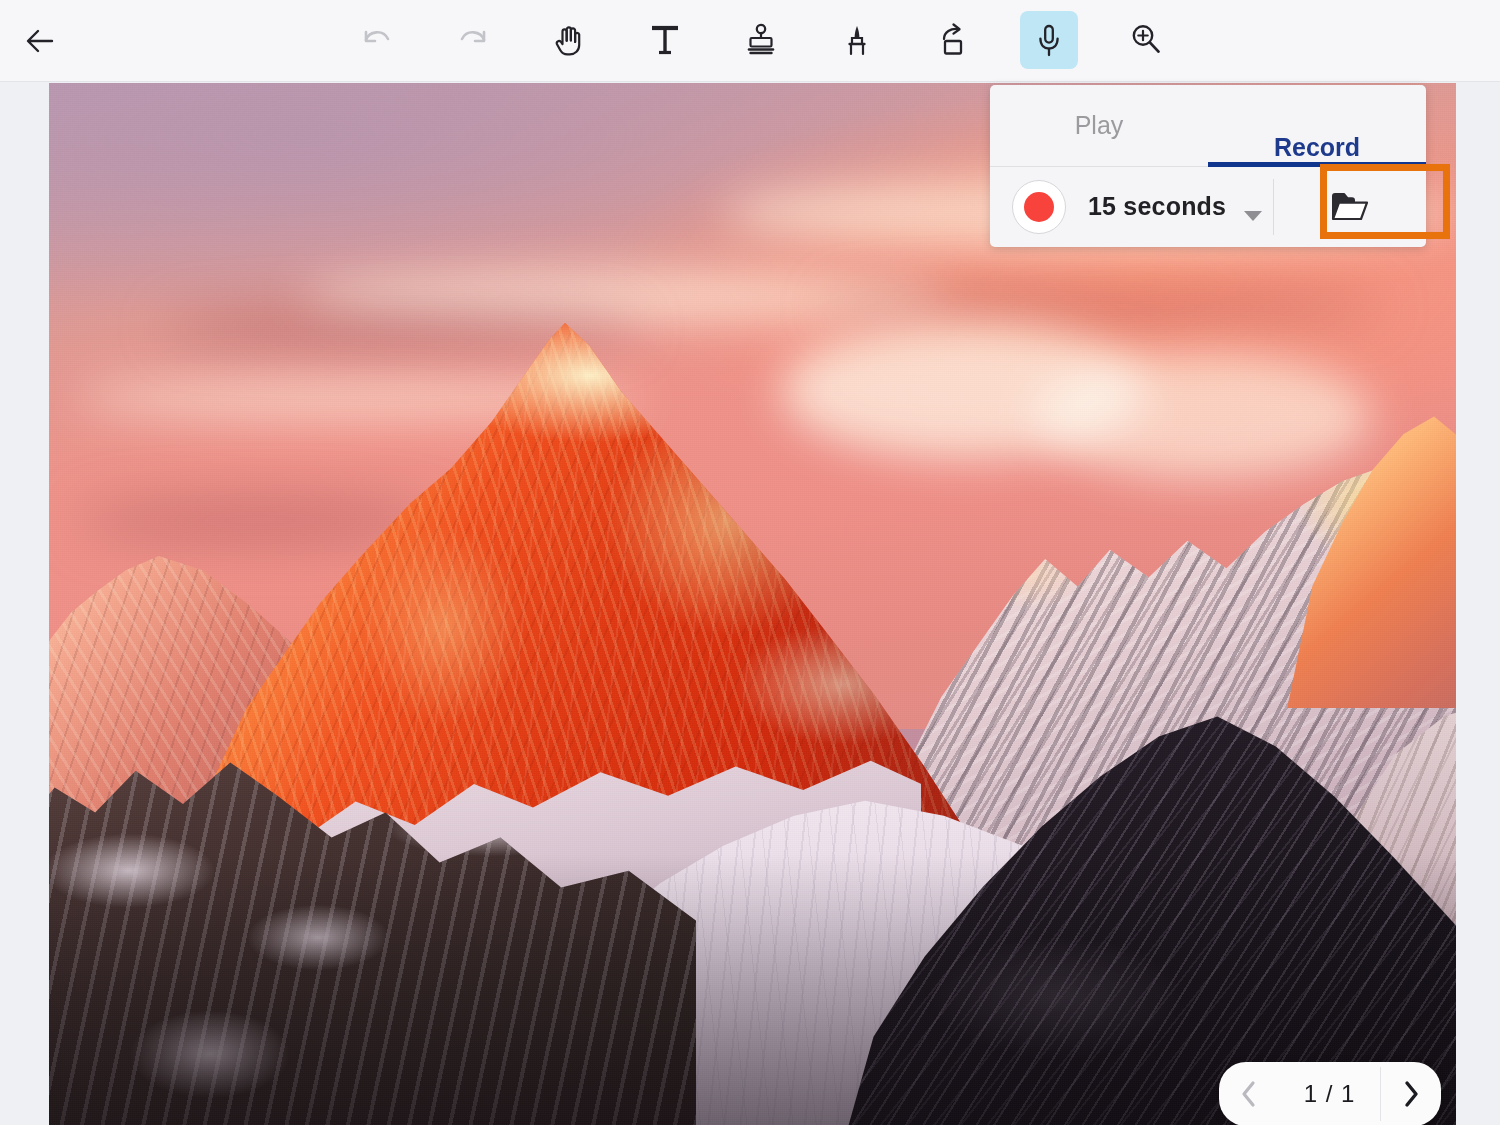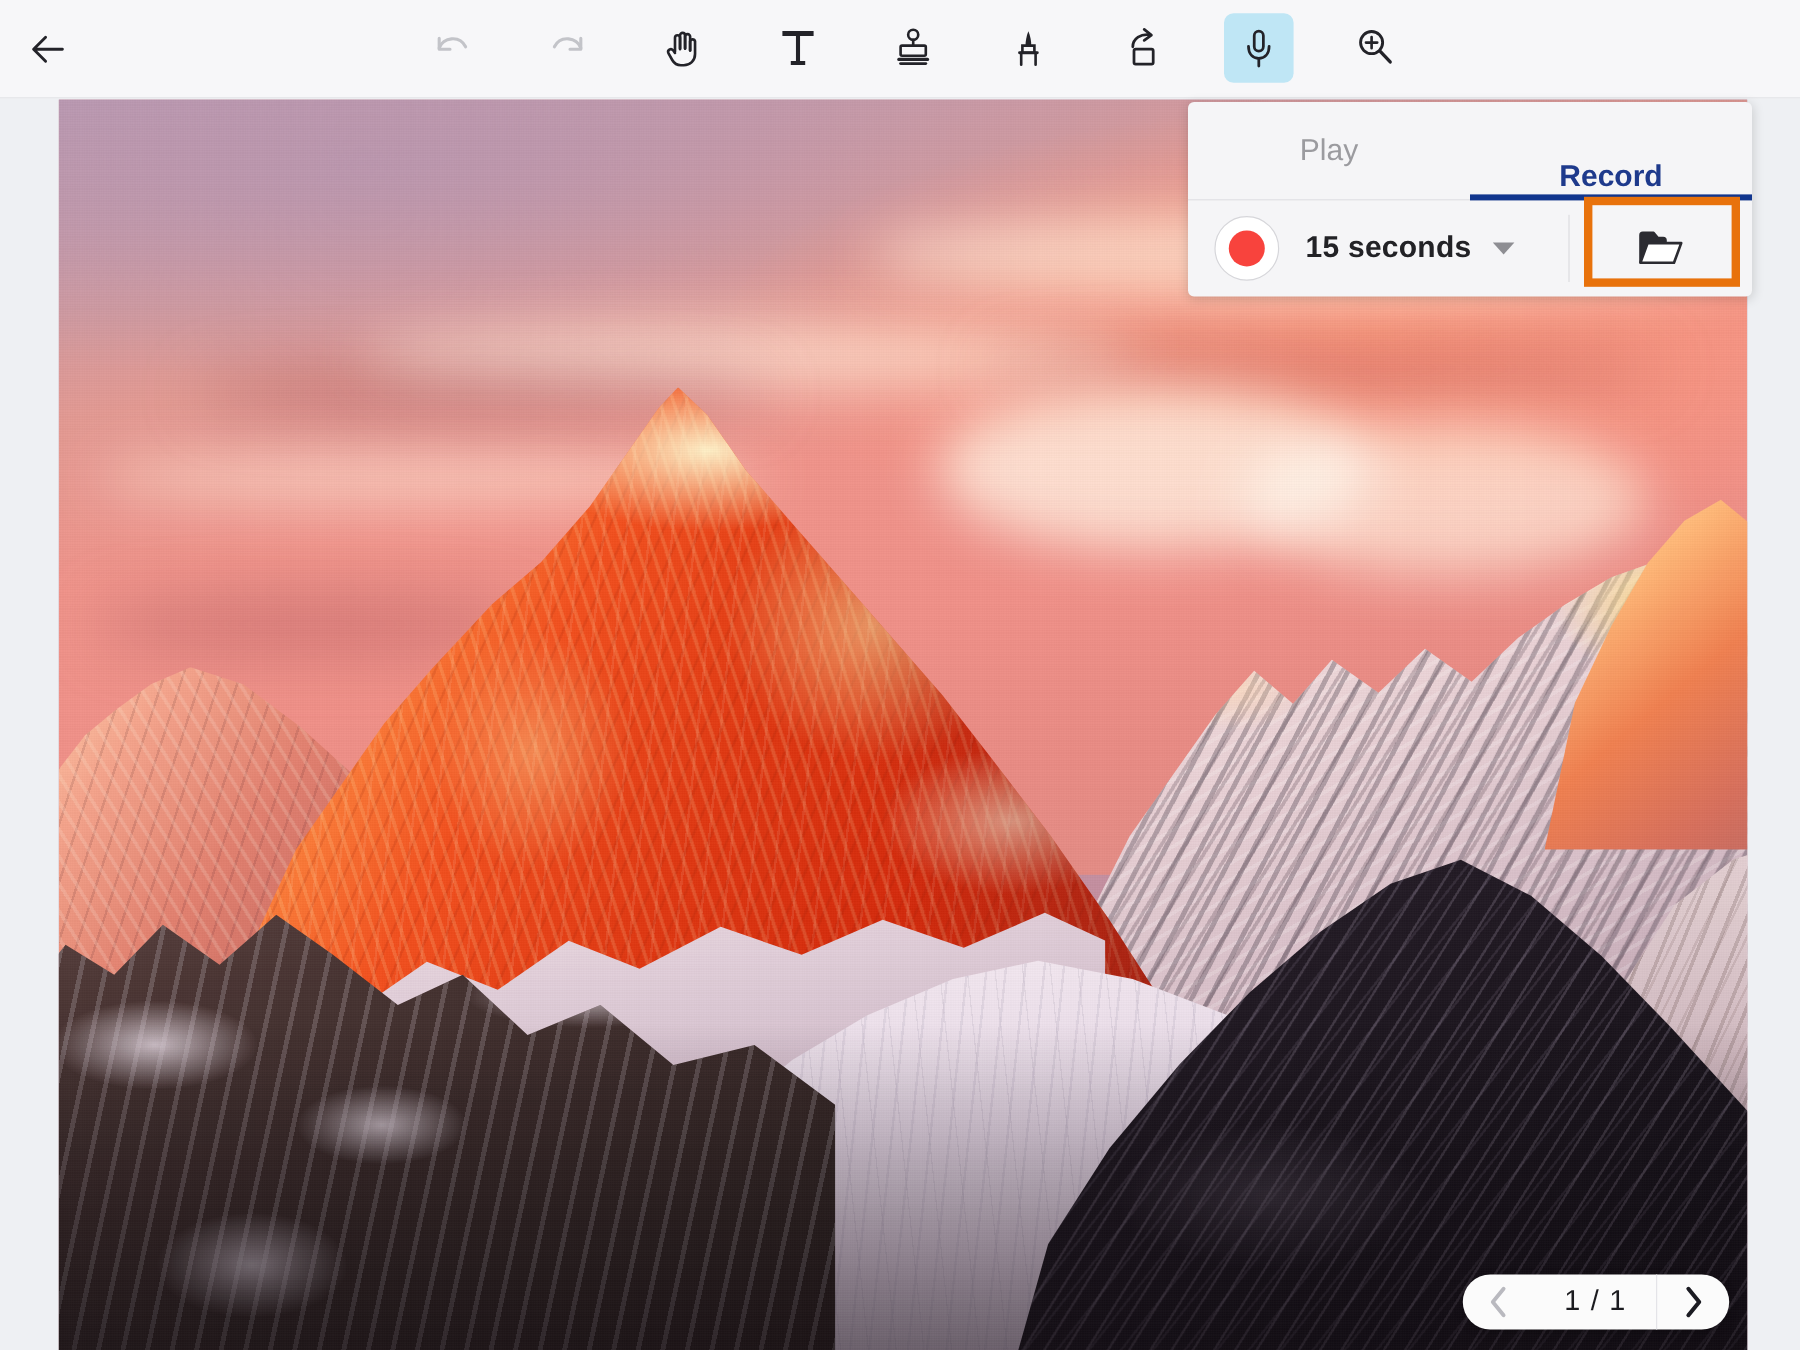--- a/index.html
+++ b/index.html
@@ -227,21 +227,21 @@
     position: absolute; inset: 0; opacity: .12;
     background-image:
       repeating-linear-gradient(0deg, rgba(255,255,255,0.10) 0 1px, rgba(0,0,0,0.10) 1px 2px),
       repeating-linear-gradient(90deg, rgba(255,255,255,0.07) 0 1px, rgba(0,0,0,0.07) 1px 2px);
   }
 
   
   .record-panel {
     position: absolute;
     left: 990px; top: 85px;
-    width: 470px; height: 162px;
+    width: 436px; height: 162px;
     background: #f5f5f7;
     border-radius: 5px;
     box-shadow: 0 2px 10px rgba(0,0,0,0.16);
     overflow: hidden;
     box-sizing: border-box;
   }
   .panel-tabs {
     display: flex; height: 82px;
     border-bottom: 1px solid #e0e0e4;
     box-sizing: border-box;
@@ -267,21 +267,21 @@
     width: 52px; height: 52px; border-radius: 50%;
     background: #ffffff; border: 1.5px solid #d6d6da;
     display: flex; align-items: center; justify-content: center;
     cursor: pointer; flex: none;
   }
   .rec-dot {
     width: 30px; height: 30px; border-radius: 50%;
     background: #f8433d;
   }
   .dur-select {
-    display: flex; align-items: center; gap: 18px;
+    display: flex; align-items: flex-end; gap: 18px;
     margin-left: 22px; cursor: pointer; flex: none;
   }
   .dur-label { font-size: 25px; font-weight: 700; color: #222226; letter-spacing: .2px; }
   .caret {
     width: 0; height: 0;
     border-left: 9px solid transparent;
     border-right: 9px solid transparent;
     border-top: 10px solid #8e8e93;
   }
   .v-div {
@@ -298,21 +298,21 @@
     left: 1320px; top: 164px;
     width: 130px; height: 75px;
     border: 7px solid #e8720c;
     box-sizing: border-box;
     pointer-events: none;
   }
 
   
   .pager {
     position: absolute; left: 1219px; top: 1062px;
-    width: 222px; height: 46px;
+    width: 222px; height: 64px;
     background: #fbfbfb;
     border-radius: 27px;
     display: flex; align-items: center;
     box-shadow: 0 2px 8px rgba(0,0,0,0.22);
     overflow: hidden;
   }
   .pg-btn {
     width: 60px; height: 54px;
     display: flex; align-items: center; justify-content: center;
     cursor: pointer;

